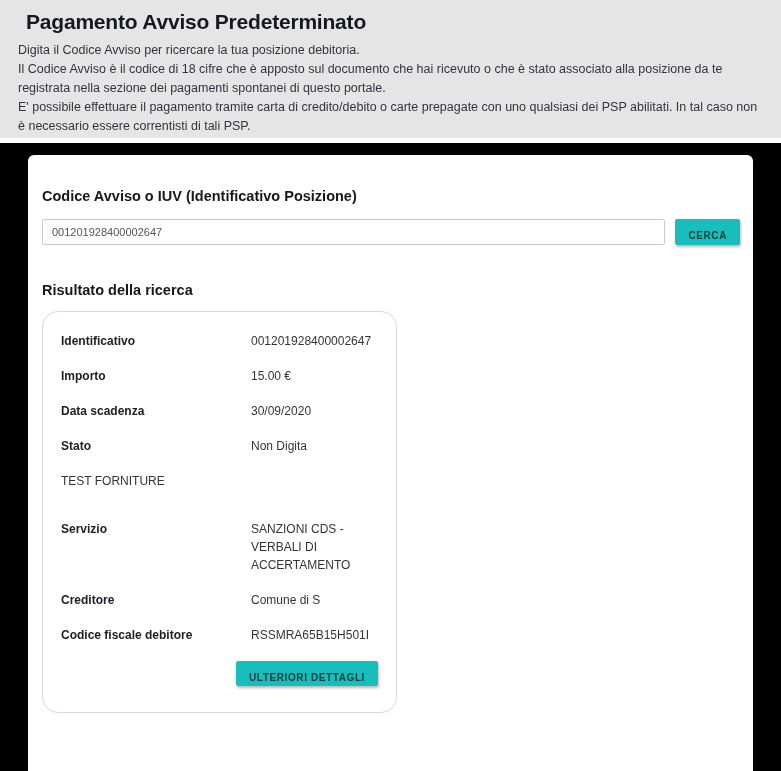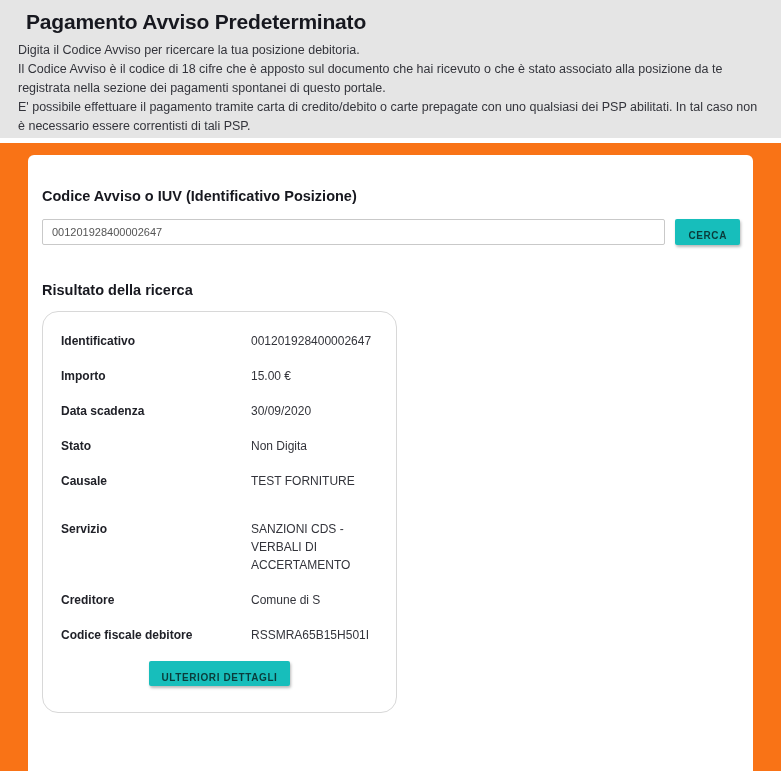--- a/index.html
+++ b/index.html
@@ -28,21 +28,21 @@
   .page-desc p {
     font-size: 12.5px;
     line-height: 19px;
     color: #33343b;
     max-width: 752px;
   }
 
   
   .blue-section {
     margin-top: 5px;
-    background: #f97316;
+    background: #000000;
     min-height: 628px;
     padding: 12px 28px 0 28px;
   }
 
   
   .card {
     background: #ffffff;
     border-radius: 6px 6px 0 0;
     min-height: 616px;
     padding: 33px 13px 0 14px;
@@ -120,21 +120,21 @@
   .result-row .value {
     flex: 1;
     font-size: 12px;
     color: #33343b;
     line-height: 18px;
     word-wrap: break-word;
   }
   .result-row.servizio-row { margin-top: 30px; }
   .details-row {
     display: flex;
-    justify-content: center;
+    justify-content: flex-end;
     margin-top: 8px;
   }
   .btn.details { height: 25px; }
 </style>
 </head>
 <body>
 
 <div class="page-header">
   <h1 class="page-title">Pagamento Avviso Predeterminato</h1>
   <div class="page-desc">
@@ -167,21 +167,20 @@
       </div>
       <div class="result-row">
         <div class="label">Data scadenza</div>
         <div class="value">30/09/2020</div>
       </div>
       <div class="result-row">
         <div class="label">Stato</div>
         <div class="value">Non Digita</div>
       </div>
       <div class="result-row">
-        <div class="label">Causale</div>
         <div class="value">TEST FORNITURE</div>
       </div>
       <div class="result-row servizio-row">
         <div class="label">Servizio</div>
         <div class="value">SANZIONI CDS - VERBALI DI ACCERTAMENTO</div>
       </div>
       <div class="result-row">
         <div class="label">Creditore</div>
         <div class="value">Comune di S</div>
       </div>

